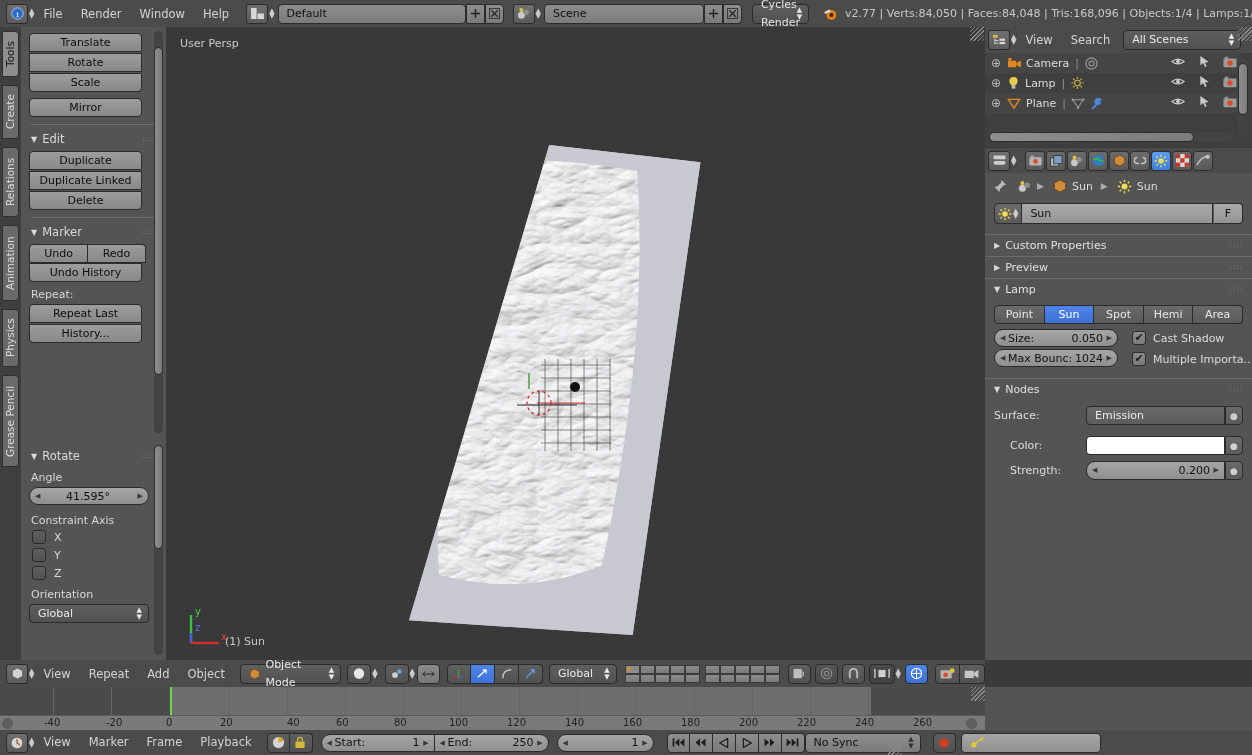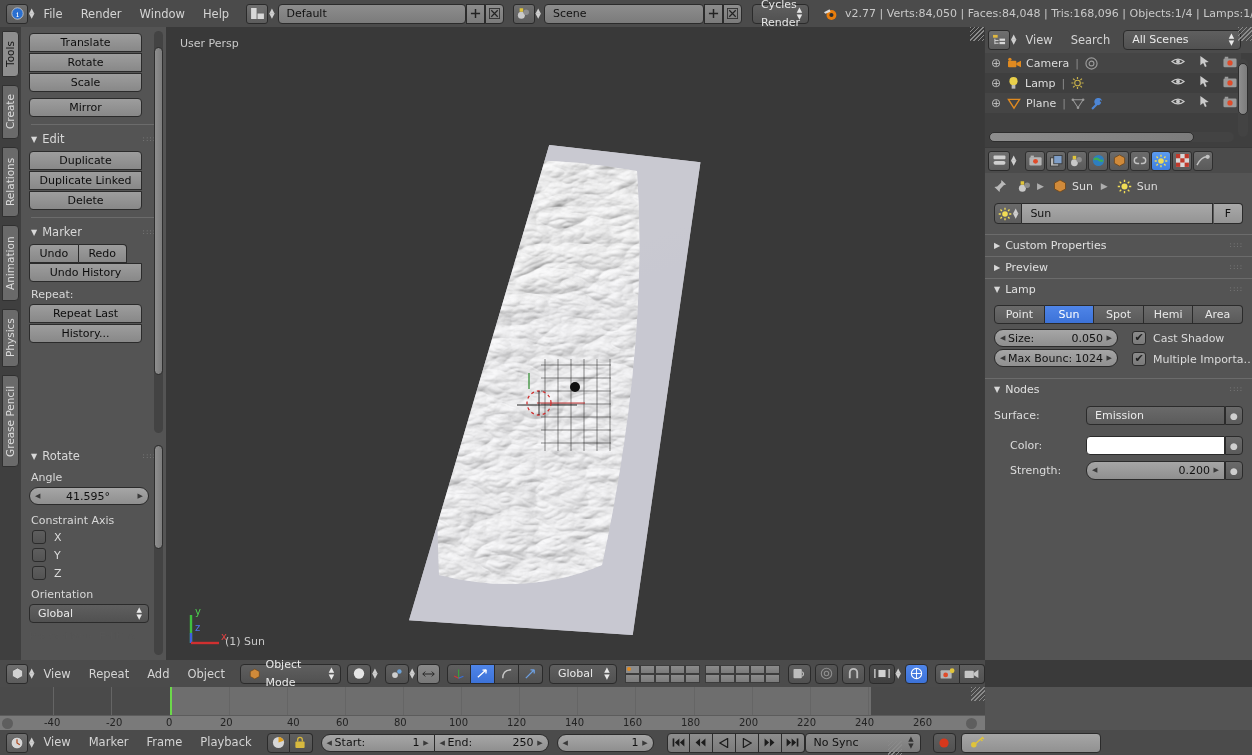--- a/index.html
+++ b/index.html
@@ -377,21 +377,21 @@
       <div class="btn wbtn" style="border-radius:4px 4px 0 0;">Duplicate</div>
       <div class="btn wbtn" style="border-radius:0;">Duplicate Linked</div>
       <div class="btn wbtn" style="border-radius:0 0 4px 4px;">Delete</div>
 
       <div class="divline"></div>
       <div class="panel-title" style="margin:3px 2px 5px 2px;">
         <span class="tri">▼</span>
         <span>Marker</span>
         <span class="grip">::::</span>
       </div>
-      <div style="display:flex;width:98px;">
+      <div style="display:flex;width:117px;">
         <div class="btn" style="flex:1;border-radius:4px 0 0 0;">Undo</div>
         <div class="btn" style="flex:1;border-radius:0 4px 0 0;border-left:0;">Redo</div>
       </div>
       <div class="btn wbtn" style="border-radius:0 0 4px 4px;">Undo History</div>
       <div class="sectlabel">Repeat:</div>
       <div class="btn wbtn" style="border-radius:4px 4px 0 0;">Repeat Last</div>
       <div class="btn wbtn" style="border-radius:0 0 4px 4px;">History...</div>
 
       <div class="sbar-track" style="position:absolute;right:3px;top:4px;width:9px;height:402px;">
         <div class="sbar-thumb" style="position:absolute;left:0;top:16px;width:9px;height:328px;"></div>

